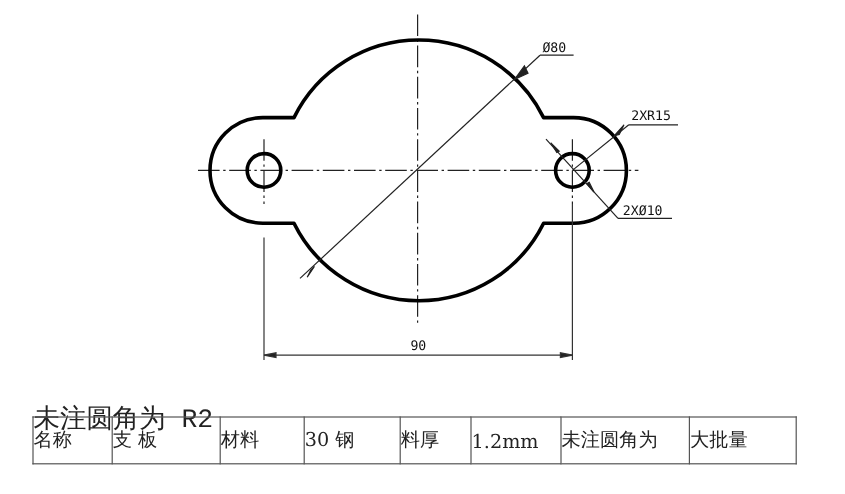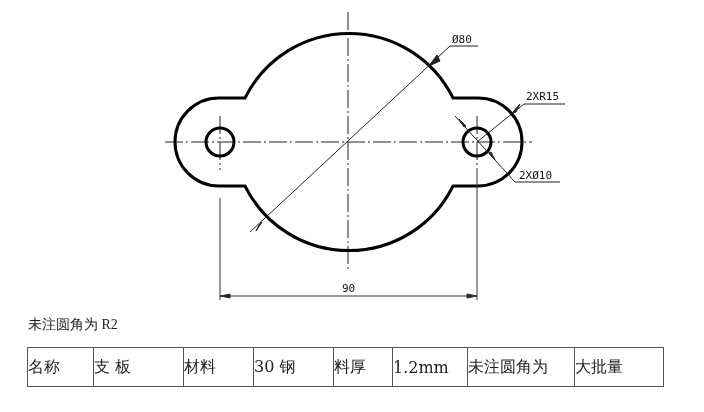--- a/index.html
+++ b/index.html
@@ -1,19 +1,19 @@
 <!DOCTYPE html>
 <html><head>
 <meta charset="utf-8">
 <style>
   html, body { margin: 0; padding: 0; background: #ffffff; }
   body { width: 704px; height: 412px; position: relative; overflow: hidden; font-family: "DejaVu Serif", serif; }
   #drawing { position: absolute; left: 0; top: 0; }
   .dim-text { font-family: "DejaVu Sans Mono", monospace; font-size: 11px; fill: #111; }
-  .note { position: absolute; left: 28px; top: 316px; font-size: 14px; color: #222; font-family: Liberation Serif, serif; }
+  .note { position: absolute; left: 28px; top: 334px; font-size: 22px; color: #222; font-family: Liberation Mono, monospace; }
   table.spec { position: absolute; left: 27px; top: 347px; border-collapse: collapse; font-size: 16px; color: #222; font-family: "DejaVu Serif", serif; }
   table.spec td { border: 1px solid #555; height: 38px; text-align: left; padding: 0; white-space: nowrap; }
 </style>
 </head>
 <body>
 
 <svg id="drawing" width="704" height="310" viewBox="0 0 704 310">
 
   <g stroke="#222" stroke-width="1" fill="none" stroke-dasharray="18,3,2,3">
     <line x1="348" y1="12" x2="348" y2="270"></line>

